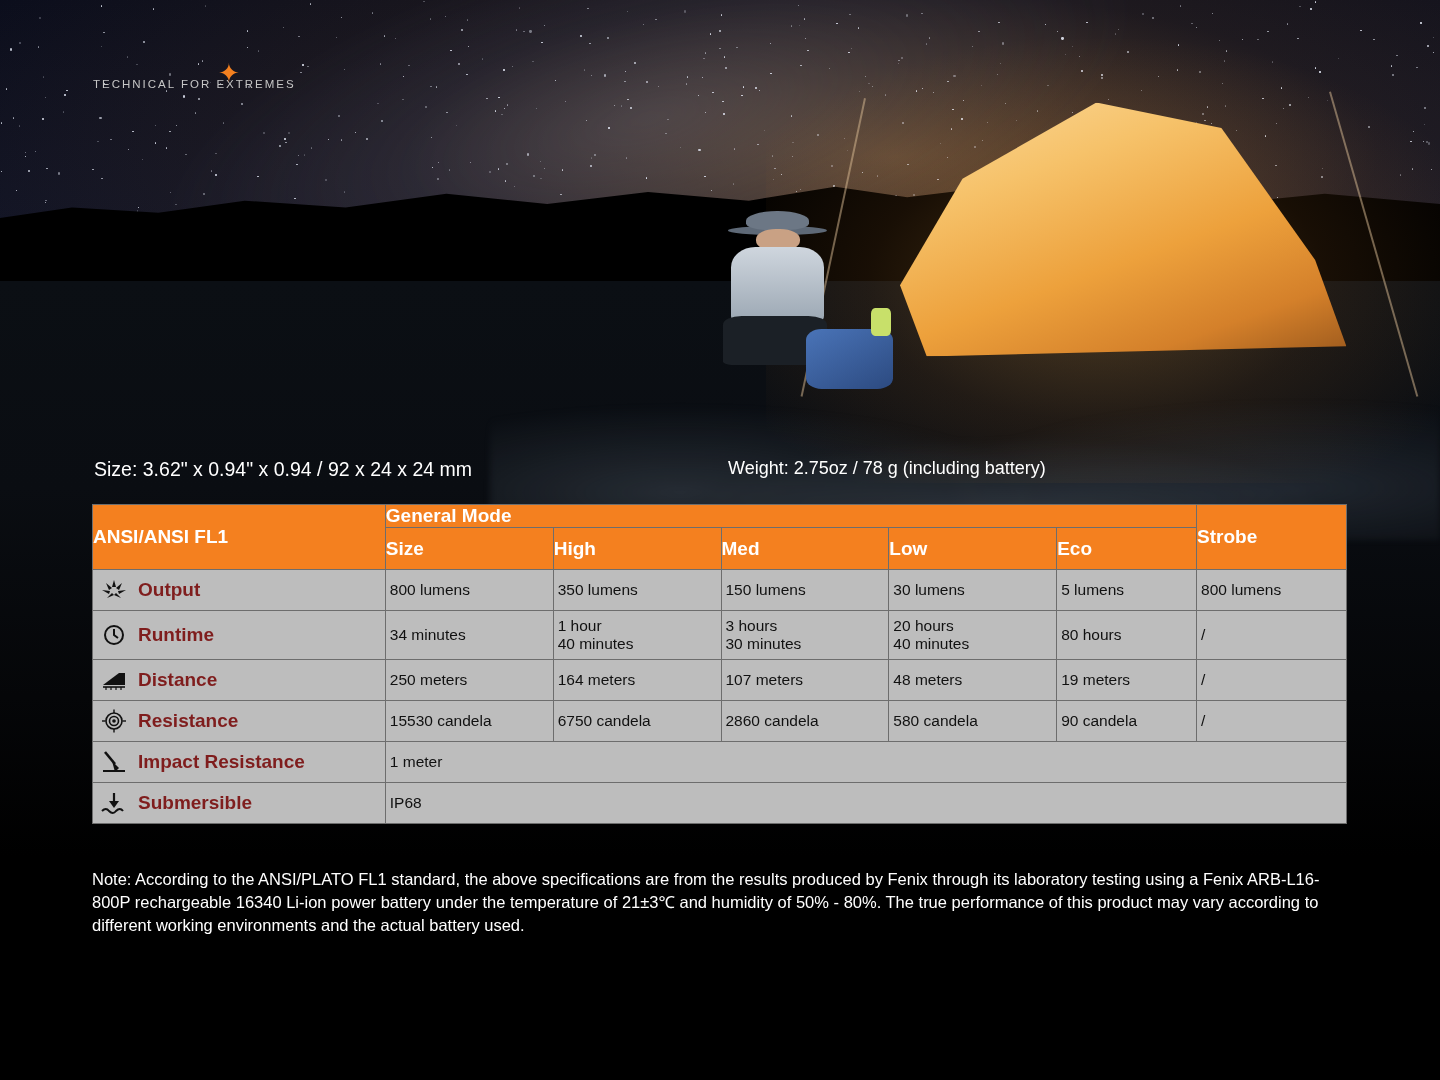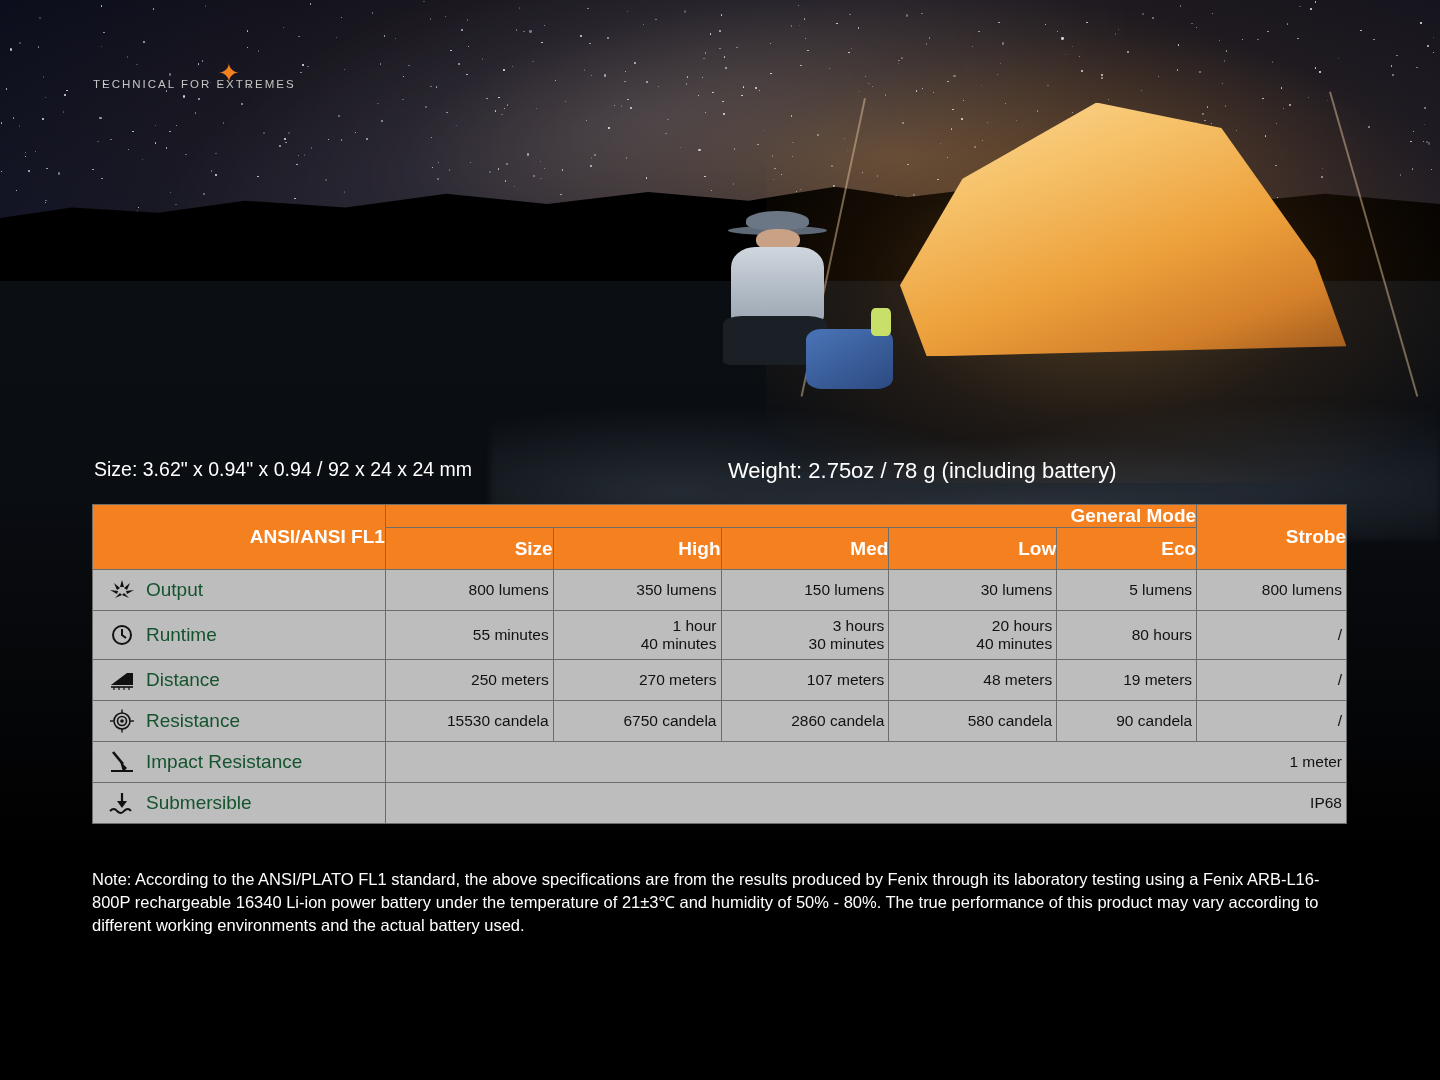--- a/index.html
+++ b/index.html
@@ -136,43 +136,43 @@
     font-size: 46px; font-weight: bold; letter-spacing: 0.5px;
     color: #f4801f;
   }
 
   .sizeline {
     position: absolute; left: 94px; top: 458px;
     font-size: 19.5px; color: #fff;
   }
   .weightline {
     position: absolute; left: 728px; top: 458px;
-    font-size: 22px; color: #fff;
+    font-size: 18px; color: #fff;
   }
 
   
   .table {
     position: absolute; left: 92px; top: 504px; width: 1255px;
     border-collapse: collapse;
     color: #1b1b1b;
     font-size: 16px;
   }
   .table td, .table th {
     border: 1px solid #6d6d6d;
-    text-align: right;
+    text-align: left;
     vertical-align: middle;
   }
   .hdr { background: #f4801f; color: #fff; font-weight: bold; }
   .hdr-label { font-size: 19px; }
   .hdr-mode  { font-size: 19px; }
   .hdr-sub   { font-size: 19px; }
   .hdr-strobe{ font-size: 19px; }
   .rowlabel {
-    background: #bdbdbd; color: #14532d; font-weight: normal;
-    font-size: 19px; text-align: left; padding: 6px 8px 6px 14px;
+    background: #bdbdbd; color: #7f1d1d; font-weight: bold;
+    font-size: 19px; text-align: left; padding: 6px 8px 6px 6px;
   }
   .rowlabel .lbl-inner { display: flex; align-items: center; gap: 9px; }
   .cell {
     background: #bdbdbd; color: #111; font-size: 15.5px;
     padding: 6px 4px; line-height: 1.15;
   }
   .cell.wide { font-size: 15.5px; }
   .ic { width: 30px; height: 26px; display: inline-block; flex: 0 0 30px; }
 
   
@@ -694,21 +694,21 @@
         <tr>
           <td class="rowlabel" style="height:41px">
             <span class="lbl-inner">
               <svg class="ic" viewBox="0 0 30 26">
                 <circle cx="15" cy="13" r="9" fill="none" stroke="#111" stroke-width="2"></circle>
                 <path d="M15 7 v6 l4 3" fill="none" stroke="#111" stroke-width="2"></path>
               </svg>
               <span>Runtime</span>
             </span>
           </td>
-          <td class="cell">55 minutes</td>
+          <td class="cell">34 minutes</td>
           <td class="cell">1 hour<br>40 minutes</td>
           <td class="cell">3 hours<br>30 minutes</td>
           <td class="cell">20 hours<br>40 minutes</td>
           <td class="cell">80 hours</td>
           <td class="cell">/</td>
         </tr>
         <tr>
           <td class="rowlabel" style="height:41px">
             <span class="lbl-inner">
               <svg class="ic" viewBox="0 0 30 26">
@@ -718,21 +718,21 @@
                   <path d="M7 20 v3"></path>
                   <path d="M12 20 v3"></path>
                   <path d="M17 20 v3"></path>
                   <path d="M22 20 v3"></path>
                 </g>
               </svg>
               <span>Distance</span>
             </span>
           </td>
           <td class="cell">250 meters</td>
-          <td class="cell">270 meters</td>
+          <td class="cell">164 meters</td>
           <td class="cell">107 meters</td>
           <td class="cell">48 meters</td>
           <td class="cell">19 meters</td>
           <td class="cell">/</td>
         </tr>
         <tr>
           <td class="rowlabel" style="height:41px">
             <span class="lbl-inner">
               <svg class="ic" viewBox="0 0 30 26">
                 <circle cx="15" cy="13" r="8" fill="none" stroke="#111" stroke-width="1.6"></circle>

